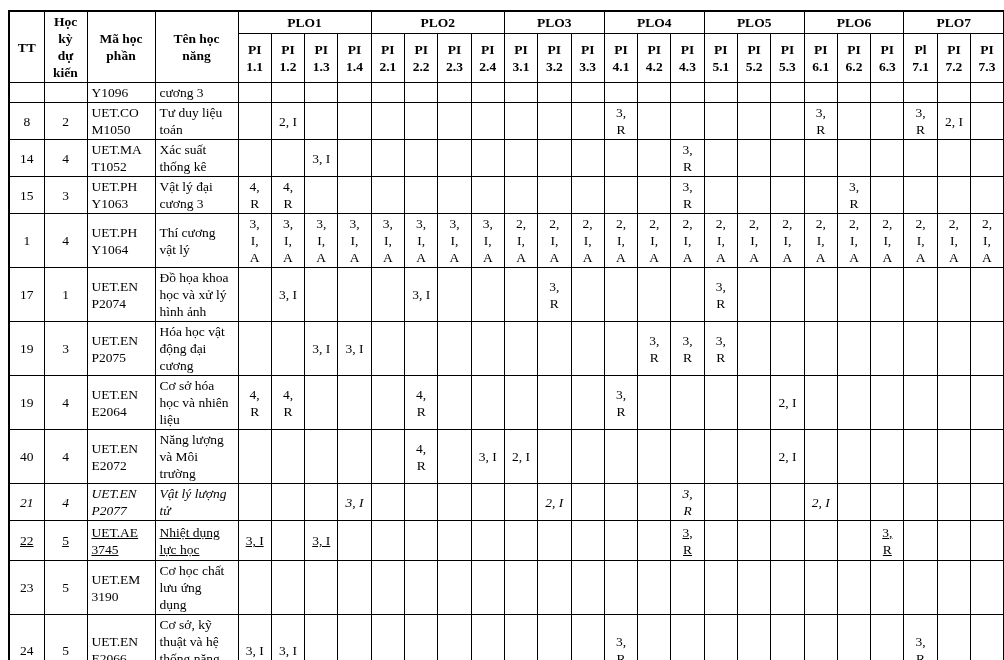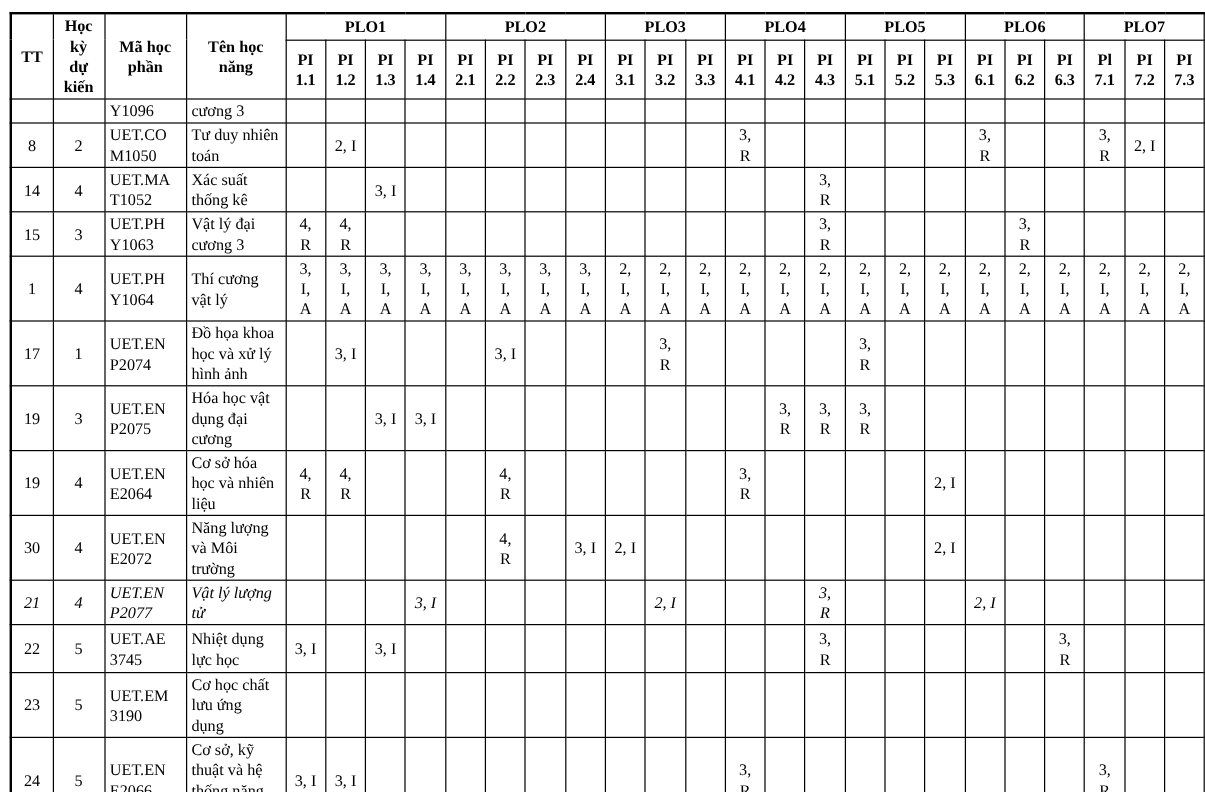--- a/index.html
+++ b/index.html
@@ -174,21 +174,21 @@
           <td class="cell-pi"></td>
           <td class="cell-pi"></td>
           <td class="cell-pi"></td>
           <td class="cell-pi"></td>
         </tr>
         <tr style="height: 35px;">
           <td class="cell-tt">8</td>
           <td class="cell-sem">2</td>
           <td class="cell-code">UET.CO
 M1050</td>
-          <td class="cell-name">Tư duy nhiên
+          <td class="cell-name">Tư duy liệu
 toán</td>
           <td class="cell-pi"></td>
           <td class="cell-pi">2, I</td>
           <td class="cell-pi"></td>
           <td class="cell-pi"></td>
           <td class="cell-pi"></td>
           <td class="cell-pi"></td>
           <td class="cell-pi"></td>
           <td class="cell-pi"></td>
           <td class="cell-pi"></td>
@@ -387,21 +387,21 @@
           <td class="cell-pi"></td>
           <td class="cell-pi"></td>
           <td class="cell-pi"></td>
         </tr>
         <tr style="height: 52px;">
           <td class="cell-tt">19</td>
           <td class="cell-sem">3</td>
           <td class="cell-code">UET.EN
 P2075</td>
           <td class="cell-name">Hóa học vật
-dụng đại
+động đại
 cương</td>
           <td class="cell-pi"></td>
           <td class="cell-pi"></td>
           <td class="cell-pi">3, I</td>
           <td class="cell-pi">3, I</td>
           <td class="cell-pi"></td>
           <td class="cell-pi"></td>
           <td class="cell-pi"></td>
           <td class="cell-pi"></td>
           <td class="cell-pi"></td>
@@ -453,21 +453,21 @@
           <td class="cell-pi"></td>
           <td class="cell-pi">2, I</td>
           <td class="cell-pi"></td>
           <td class="cell-pi"></td>
           <td class="cell-pi"></td>
           <td class="cell-pi"></td>
           <td class="cell-pi"></td>
           <td class="cell-pi"></td>
         </tr>
         <tr style="height: 52px;">
-          <td class="cell-tt">30</td>
+          <td class="cell-tt">40</td>
           <td class="cell-sem">4</td>
           <td class="cell-code">UET.EN
 E2072</td>
           <td class="cell-name">Năng lượng
 và Môi
 trường</td>
           <td class="cell-pi"></td>
           <td class="cell-pi"></td>
           <td class="cell-pi"></td>
           <td class="cell-pi"></td>
@@ -517,21 +517,21 @@
           <td class="cell-pi"></td>
           <td class="cell-pi"></td>
           <td class="cell-pi"></td>
           <td class="cell-pi">2, I</td>
           <td class="cell-pi"></td>
           <td class="cell-pi"></td>
           <td class="cell-pi"></td>
           <td class="cell-pi"></td>
           <td class="cell-pi"></td>
         </tr>
-        <tr style="height: 40px;">
+        <tr style="height: 40px; text-decoration: underline;">
           <td class="cell-tt">22</td>
           <td class="cell-sem">5</td>
           <td class="cell-code">UET.AE
 3745</td>
           <td class="cell-name">Nhiệt dụng
 lực học</td>
           <td class="cell-pi">3, I</td>
           <td class="cell-pi"></td>
           <td class="cell-pi">3, I</td>
           <td class="cell-pi"></td>

